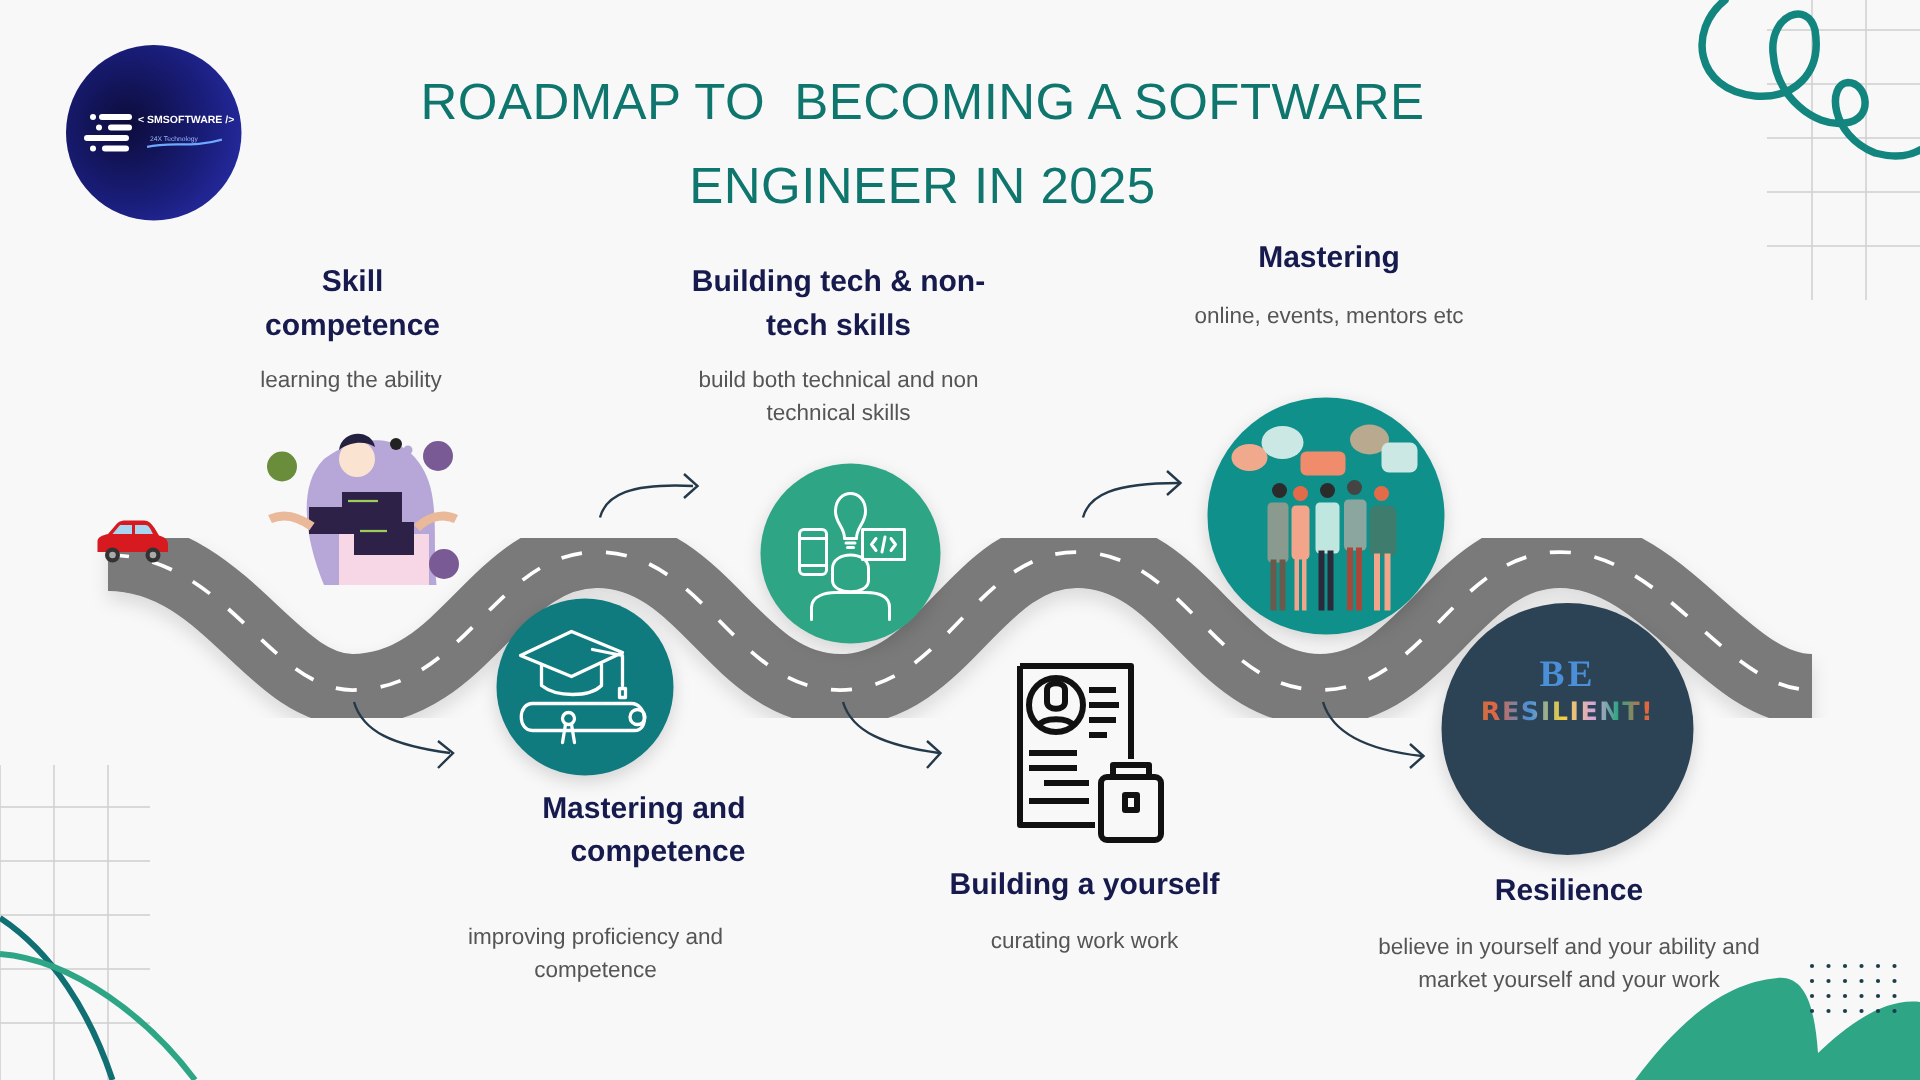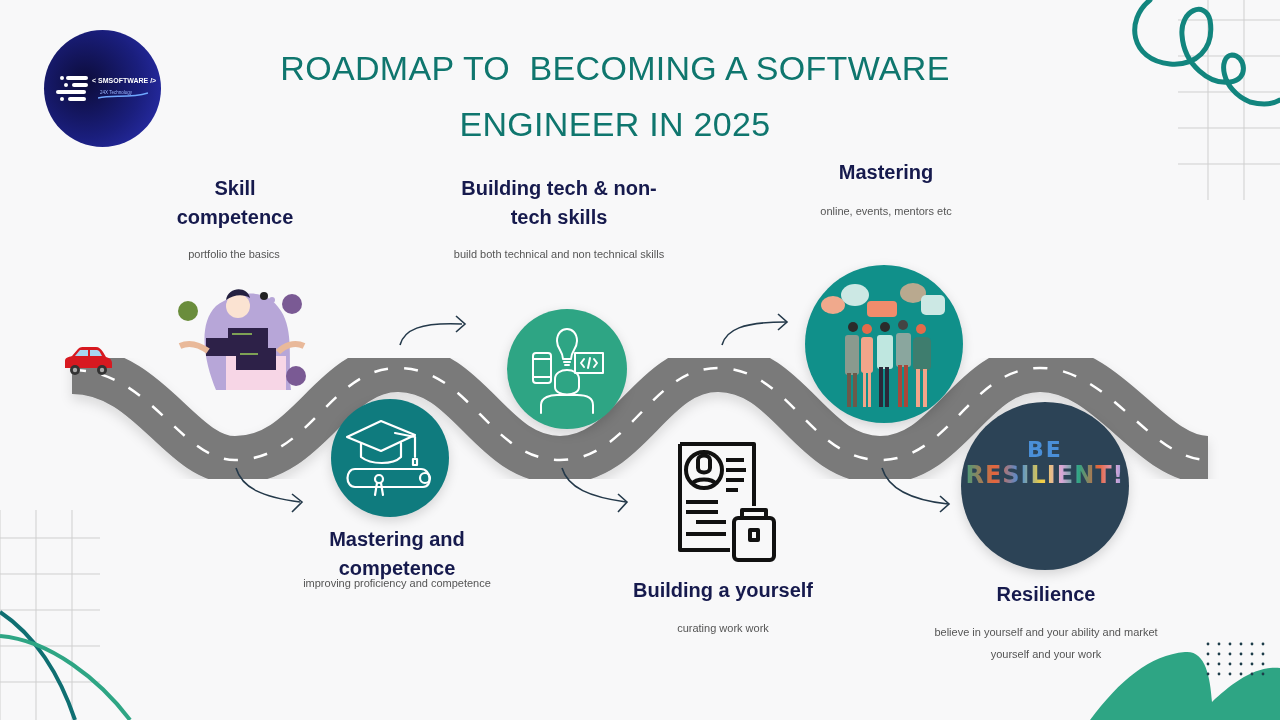--- a/index.html
+++ b/index.html
@@ -38,21 +38,21 @@
     .stage-title {
       text-align: center;
       color: #161a4d;
       font-weight: bold;
       font-size: 20px;
       line-height: 29px;
     }
     .stage-desc {
       text-align: center;
       color: #555555;
-      font-size: 11px;
+      font-size: 15px;
       line-height: 22px;
     }
     .circle {
       border-radius: 50%;
       box-shadow: 0 4px 12px rgba(0,0,0,0.15);
     }
     svg.road { position: absolute; left: 0; top: 0; }
   </style>
 </head>
 <body>
@@ -171,21 +171,21 @@
   <path d="M3,22 L3,15 C3,12 6,11 10,10 L16,3 C18,1 20,1 22,1 L34,1 C37,1 39,3 41,6 L44,11 C48,12 50,14 50,17 L50,22 Z" fill="#d71920"></path>
   <path d="M18,4 L26,4 L26,10 L13,10 Z" fill="#a8d6f0"></path>
   <path d="M28,4 L35,4 C37,4 38,6 40,10 L28,10 Z" fill="#a8d6f0"></path>
   <circle cx="13" cy="24" r="5" fill="#333"></circle>
     <circle cx="13" cy="24" r="2.2" fill="#aaa"></circle>
   <circle cx="40" cy="24" r="5" fill="#333"></circle>
     <circle cx="40" cy="24" r="2.2" fill="#aaa"></circle>
 </svg>
 
 <div class="abs stage-title" style="left:155px;top:174px;width:160px;">Skill competence</div>
-<div class="abs stage-desc" style="left:134px;top:243px;width:200px;">portfolio the basics</div>
+<div class="abs stage-desc" style="left:134px;top:243px;width:200px;">learning the ability</div>
 <svg class="abs" style="left:176px;top:286px;" width="134" height="104">
   <path d="M40,20 C60,5 90,0 105,25 C118,45 112,75 115,104 L40,104 C30,80 20,40 40,20 Z" fill="#b7a6d8"></path>
   <rect x="50" y="70" width="60" height="34" fill="#f7d6e6"></rect>
   <circle cx="62" cy="20" r="12" fill="#fbe3d2"></circle>
   <path d="M50,14 C52,0 72,0 74,12 C68,8 58,8 50,14 Z" fill="#242040"></path>
   <rect x="52" y="42" width="40" height="22" fill="#2d2148"></rect>
   <rect x="30" y="52" width="30" height="18" fill="#2d2148"></rect>
   <rect x="60" y="62" width="40" height="22" fill="#2d2148"></rect>
   <g stroke="#9acd5a" stroke-width="1.5">
       <line x1="56" y1="48" x2="76" y2="48"></line>
@@ -207,22 +207,22 @@
       <path d="M30,44 L30,58 C40,66 62,66 70,58 L70,44"></path>
       <path d="M64,34 L84,38 L84,58"></path>
       <path d="M82,60 L86,60 L86,66 L82,66 Z"></path>
       <path d="M24,70 L90,70 C100,70 102,88 92,88 L24,88 C14,88 14,70 24,70 Z"></path>
       <circle cx="94" cy="79" r="5"></circle>
       <circle cx="48" cy="80" r="4"></circle>
       <path d="M46,84 L44,96 M50,84 L52,96"></path>
     </g>
   </svg>
 </div>
-<div class="abs stage-title" style="left:297px;top:525px;width:200px;">Mastering and competence</div>
-<div class="abs stage-desc" style="left:292px;top:572px;width:210px;">improving proficiency and competence</div>
+<div class="abs stage-title" style="left:297px;top:525px;width:200px;text-align:right;">Mastering and competence</div>
+<div class="abs stage-desc" style="left:292px;top:614px;width:210px;">improving proficiency and competence</div>
 
 <div class="abs stage-title" style="left:455px;top:174px;width:208px;">Building tech &amp; non-tech skills</div>
 <div class="abs stage-desc" style="left:450px;top:243px;width:218px;text-align:center;">build both technical and non technical skills</div>
 <div class="abs circle" style="left:507px;top:309px;width:120px;height:120px;background:#2ea584;">
   <svg width="120" height="120" style="position:absolute;left:0;top:0;">
     <g fill="none" stroke="#ffffff" stroke-width="2" stroke-linejoin="round" stroke-linecap="round">
       <path d="M50,32 C50,16 70,16 70,32 C70,40 64,42 64,50 L56,50 C56,42 50,40 50,32 Z"></path>
       <line x1="57" y1="53" x2="63" y2="53"></line>
         <line x1="58" y1="56" x2="62" y2="56"></line>
       <rect x="26" y="44" width="18" height="30" rx="3"></rect>
@@ -287,18 +287,18 @@
       <circle cx="116" cy="64" r="5" fill="#e46b4a"></circle>
         <rect x="108" y="72" width="18" height="34" rx="5" fill="#3e7d6e"></rect>
         <rect x="111" y="104" width="4" height="38" fill="#f2a58a"></rect>
         <rect x="118" y="104" width="4" height="38" fill="#f2a58a"></rect>
     </g>
   </svg>
 </div>
 
 <div class="abs circle" style="left:961px;top:402px;width:168px;height:168px;background:#2c4356;">
   <div style="position:absolute;left:0;top:36px;width:168px;text-align:center;font-family:'DejaVu Sans',sans-serif;font-weight:bold;">
-    <div style="font-size:22px;line-height:24px;color:#4a8fd8;letter-spacing:2px;">BE</div>
-    <div style="font-size:24px;line-height:26px;letter-spacing:1px;background:linear-gradient(90deg,#2ea584 0%,#e8643a 20%,#4a8fd8 35%,#f4d03f 48%,#d9a6d8 60%,#2ea584 70%,#e8643a 82%,#d9a6d8 92%,#4a8fd8 100%);-webkit-background-clip:text;background-clip:text;color:transparent;">RESILIENT!</div>
+    <div style="font-size:25px;line-height:24px;color:#4a8fd8;letter-spacing:2px;font-family:Liberation Serif, serif;">BE</div>
+    <div style="font-size:17px;line-height:26px;letter-spacing:1px;background:linear-gradient(90deg,#2ea584 0%,#e8643a 20%,#4a8fd8 35%,#f4d03f 48%,#d9a6d8 60%,#2ea584 70%,#e8643a 82%,#d9a6d8 92%,#4a8fd8 100%);-webkit-background-clip:text;background-clip:text;color:transparent;">RESILIENT!</div>
   </div>
 </div>
 <div class="abs stage-title" style="left:946px;top:580px;width:200px;">Resilience</div>
 <div class="abs stage-desc" style="left:916px;top:621px;width:260px;">believe in yourself and your ability and market yourself and your work</div>
 
 </body></html>

